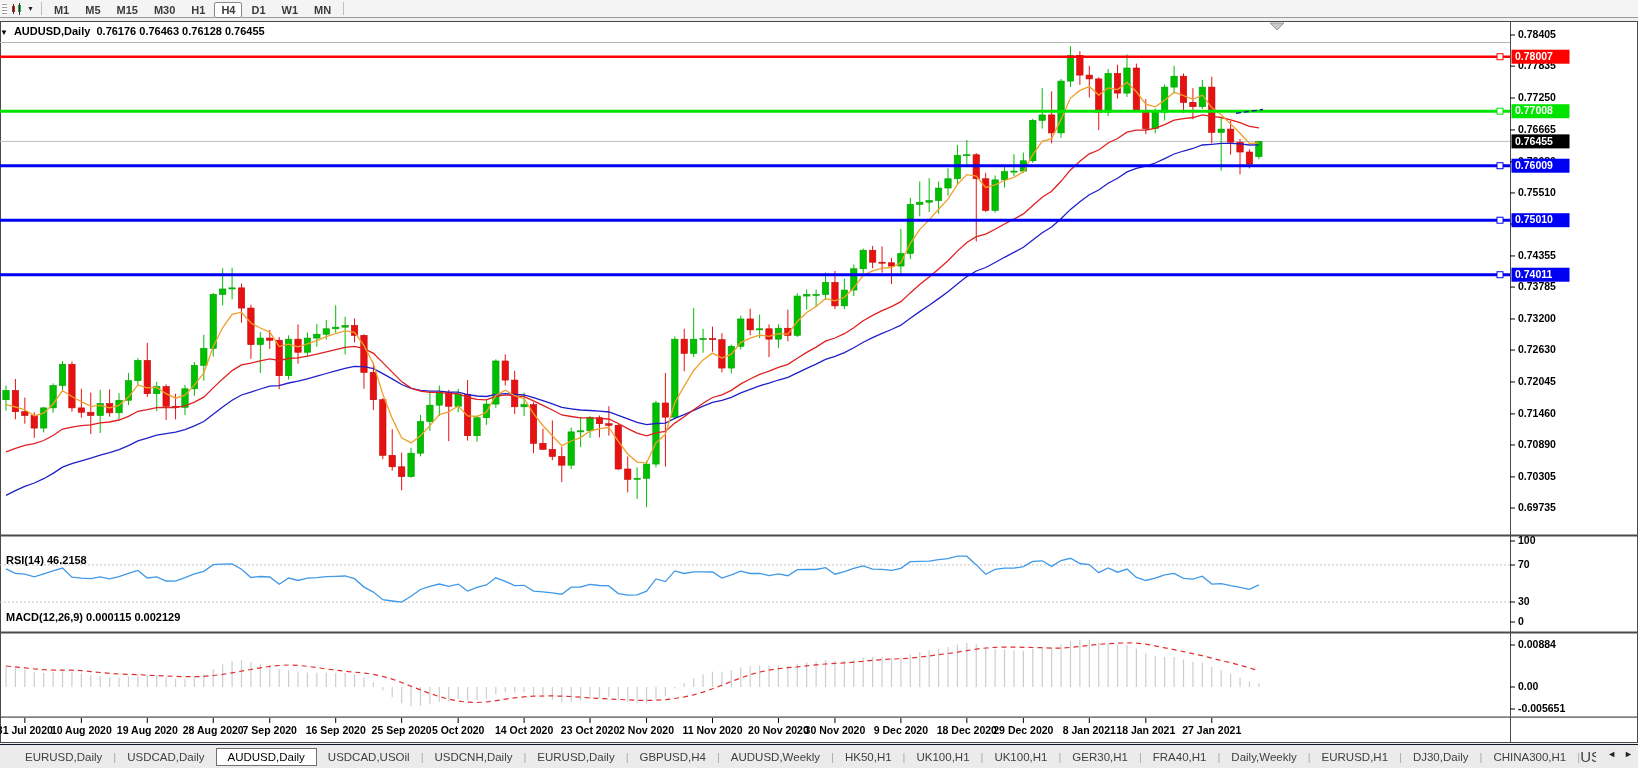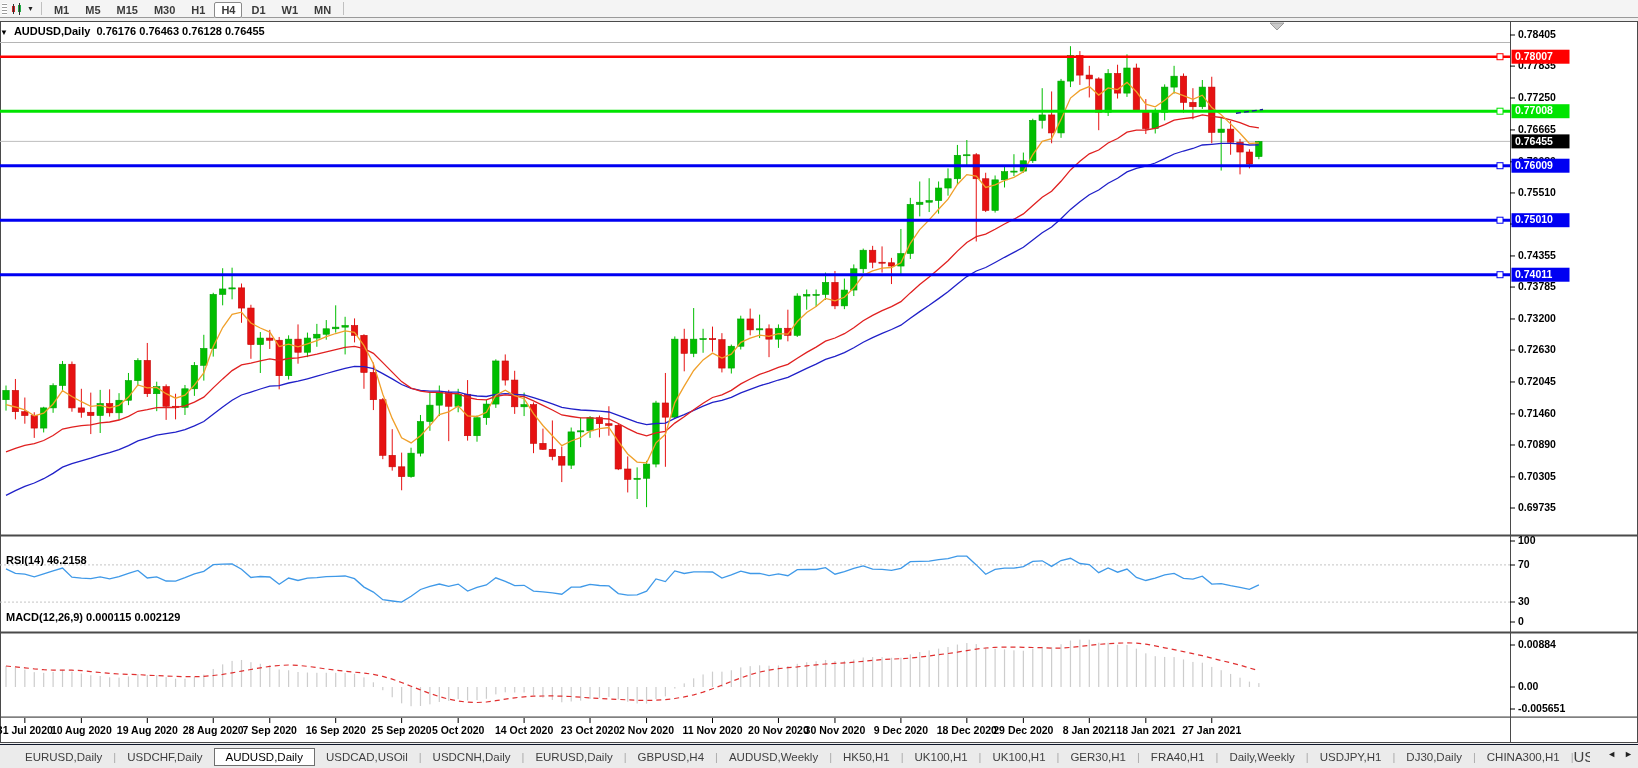--- a/index.html
+++ b/index.html
@@ -600,21 +600,21 @@
     </svg>
 
   <div class="title-strip"><span class="tri">▼</span><span>AUDUSD,Daily</span>&nbsp;&nbsp;<span>0.76176</span> <span>0.76463</span> <span>0.76128</span> <span>0.76455</span></div>
 
   <div class="ind-label" style="left:6px;top:541px;margin-top:13px;"><span>RSI(14)</span> <span>46.2158</span></div>
   <div class="ind-label" style="left:6px;top:611px;"><span>MACD(12,26,9)</span> <span>0.000115</span> <span>0.002129</span></div>
 
   <div class="tabbar" id="tabbar">
       <span class="tab">EURUSD,Daily</span>
       <span class="tab-sep">|</span>
-      <span class="tab">USDCHF,Daily</span>
+      <span class="tab">USDCAD,Daily</span>
       <span class="tab active">AUDUSD,Daily</span>
       <span class="tab">USDCAD,USOil</span>
       <span class="tab-sep">|</span>
       <span class="tab">USDCNH,Daily</span>
       <span class="tab-sep">|</span>
       <span class="tab">EURUSD,Daily</span>
       <span class="tab-sep">|</span>
       <span class="tab">GBPUSD,H4</span>
       <span class="tab-sep">|</span>
       <span class="tab">AUDUSD,Weekly</span>
@@ -624,21 +624,21 @@
       <span class="tab">UK100,H1</span>
       <span class="tab-sep">|</span>
       <span class="tab">UK100,H1</span>
       <span class="tab-sep">|</span>
       <span class="tab">GER30,H1</span>
       <span class="tab-sep">|</span>
       <span class="tab">FRA40,H1</span>
       <span class="tab-sep">|</span>
       <span class="tab">Daily,Weekly</span>
       <span class="tab-sep">|</span>
-      <span class="tab">USDJPY,H1</span>
+      <span class="tab">EURUSD,H1</span>
       <span class="tab-sep">|</span>
       <span class="tab">DJ30,Daily</span>
       <span class="tab-sep">|</span>
       <span class="tab">CHINA300,H1</span>
       <span class="tab-sep">|</span>
       <span class="tab-overflow">US</span>
     </div>
   <div class="tab-scroll">
     <span id="scrL">◄</span>
     <span id="scrR">►</span>

